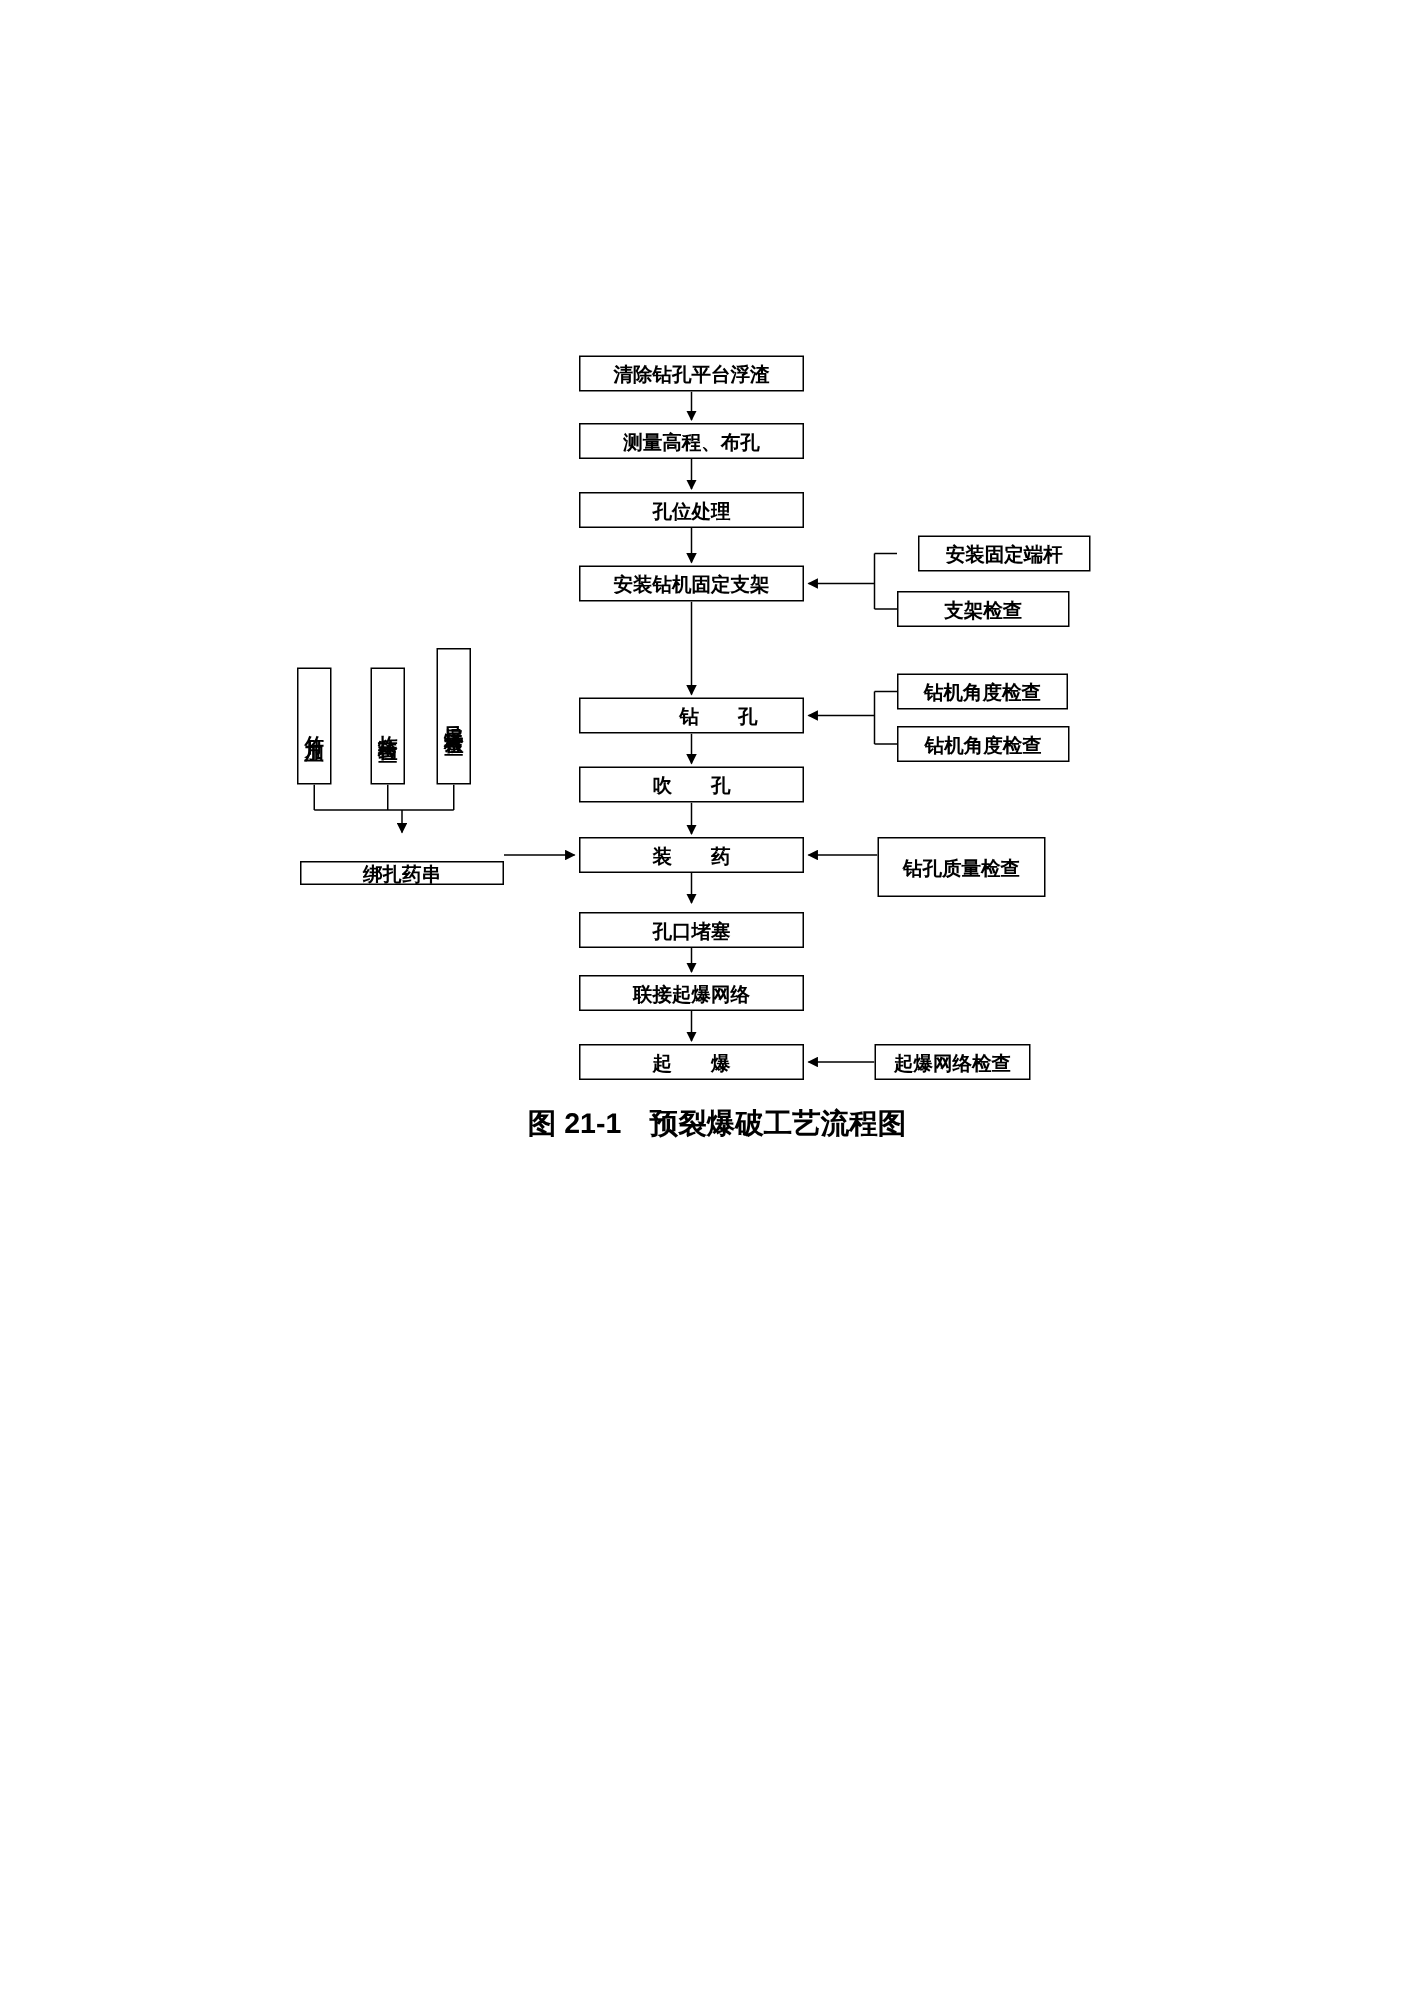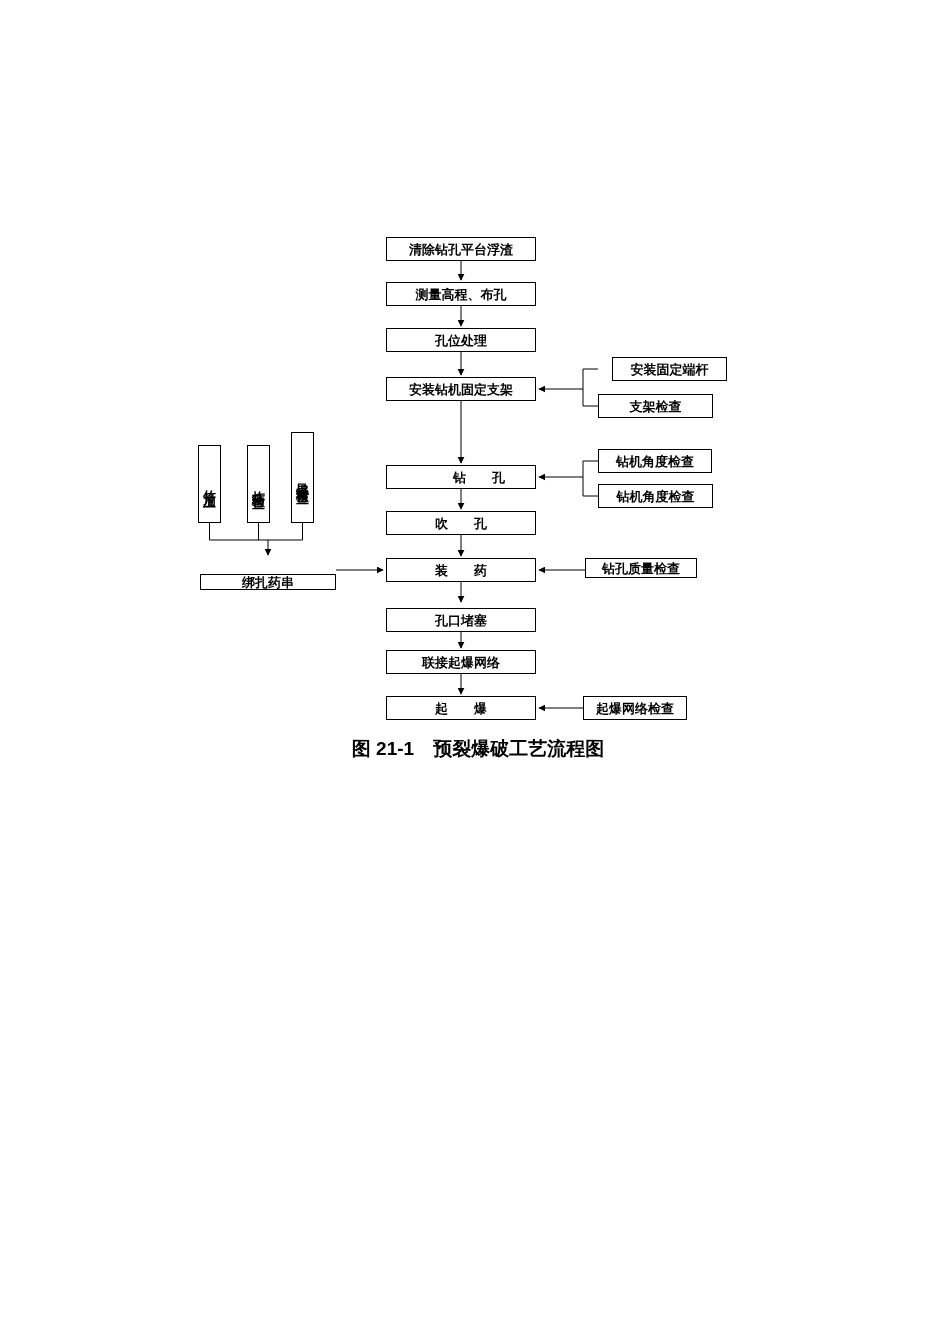--- a/index.html
+++ b/index.html
@@ -59,21 +59,21 @@
   .b6  { top: 511px; }
   .b7  { top: 558px; }
   .b8  { top: 608px; }
   .b9  { top: 650px; }
   .b10 { top: 696px; }
   
   .r1 { left: 612px; top: 357px; width: 115px; height: 24px; }
   .r2 { left: 598px; top: 394px; width: 115px; height: 24px; }
   .r3 { left: 598px; top: 449px; width: 114px; height: 24px; }
   .r4 { left: 598px; top: 484px; width: 115px; height: 24px; }
-  .r5 { left: 585px; top: 558px; width: 112px; height: 20px; }
+  .r5 { left: 585px; top: 558px; width: 112px; height: 40px; }
   .r6 { left: 583px; top: 696px; width: 104px; height: 24px; }
   
   .l1 { left: 198px; top: 445px; width: 23px; height: 78px; }
   .l2 { left: 247px; top: 445px; width: 23px; height: 78px; }
   .l3 { left: 291px; top: 432px; width: 23px; height: 91px; }
   .l4 { left: 200px; top: 574px; width: 136px; height: 16px; }
 </style>
 </head>
 <body>
 

